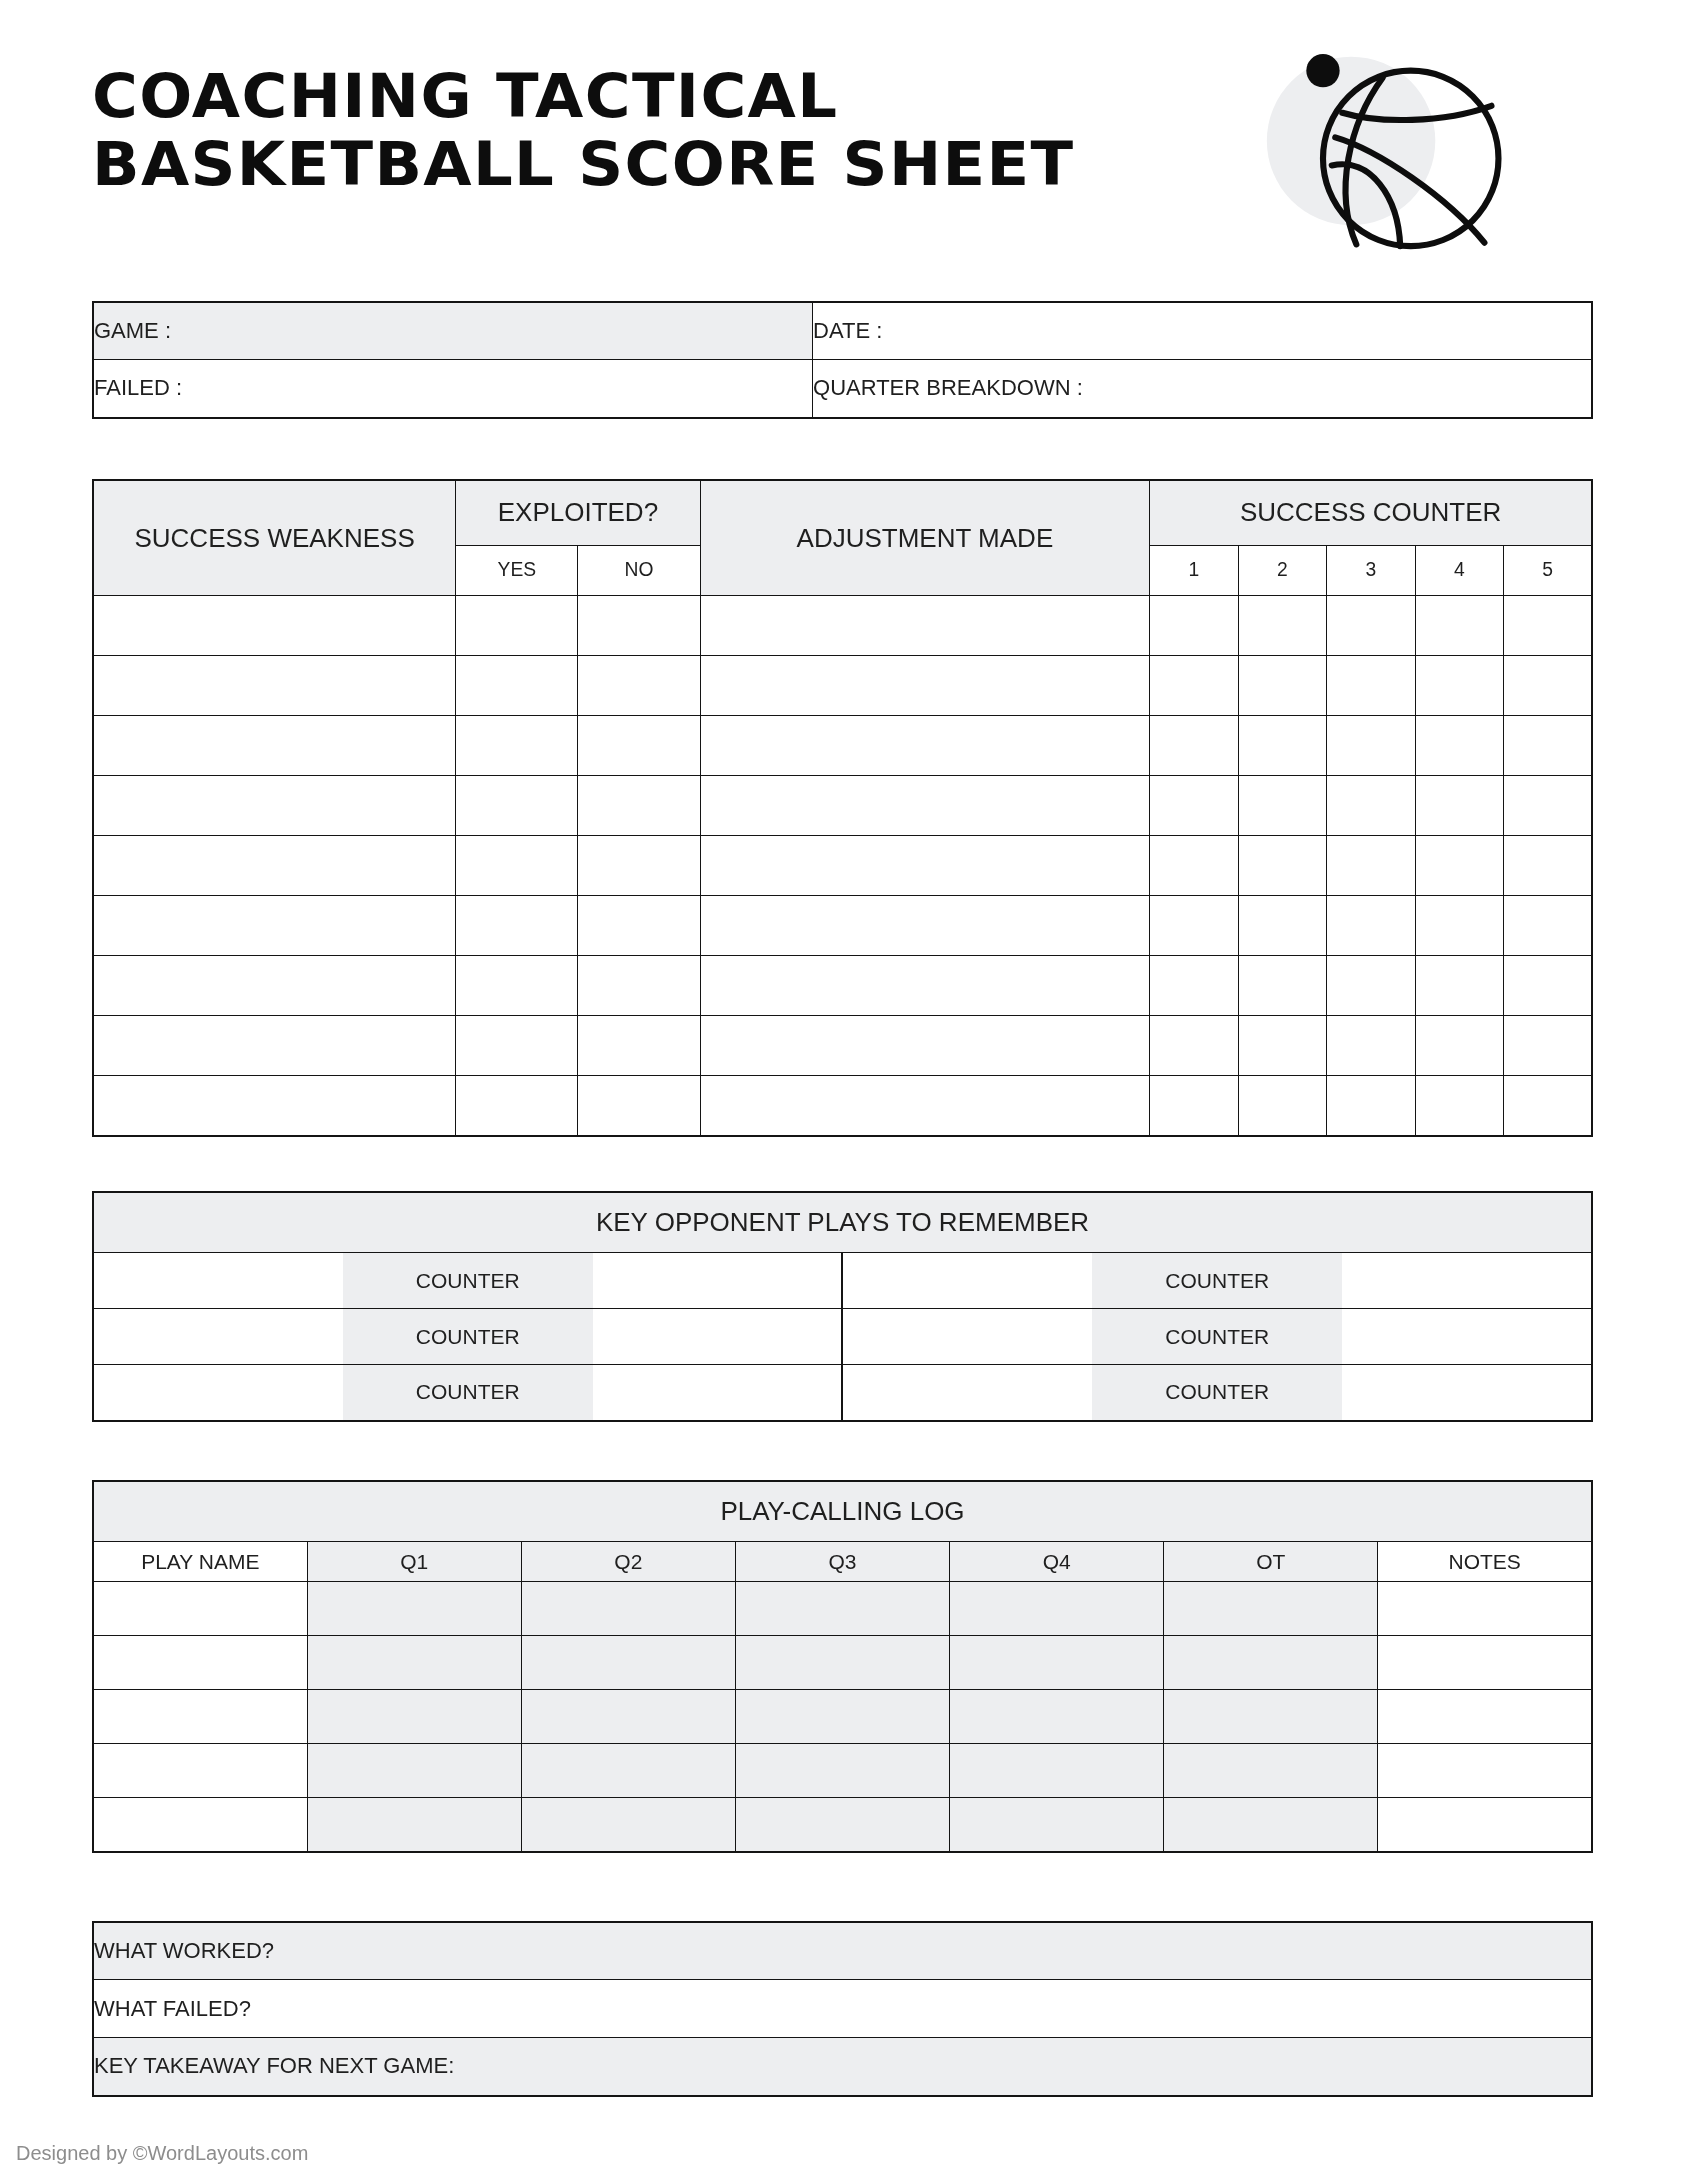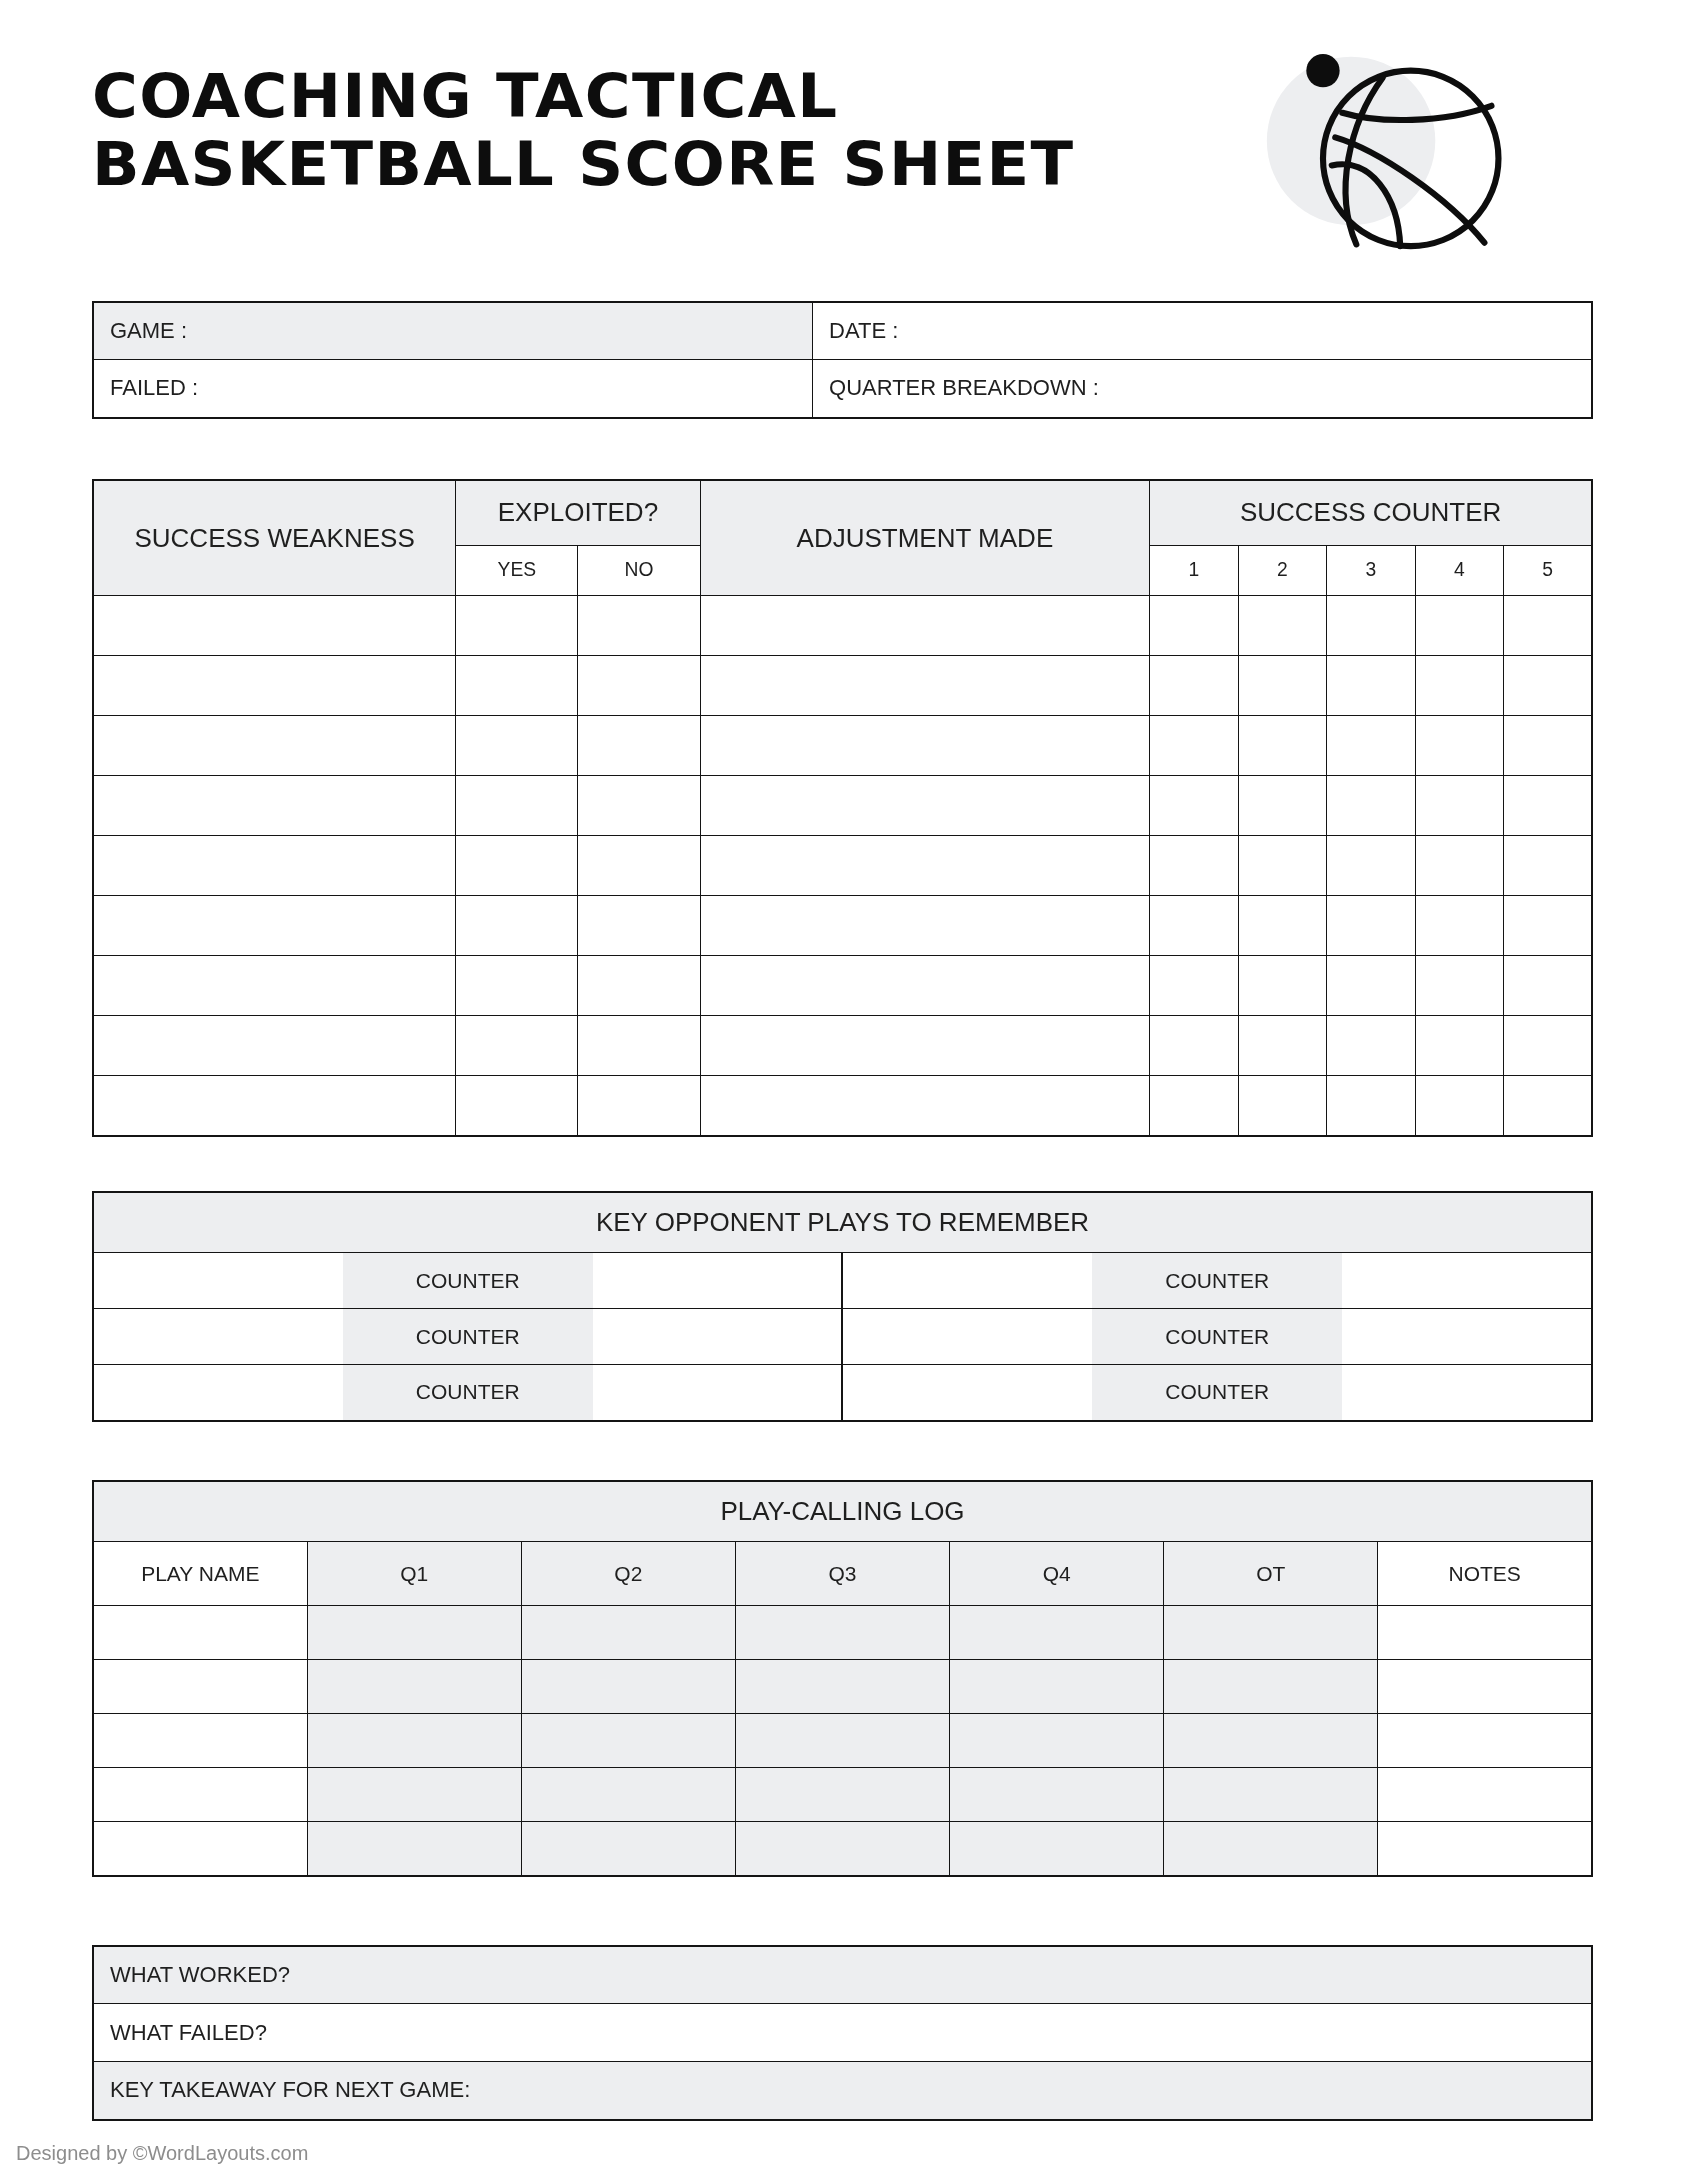--- a/index.html
+++ b/index.html
@@ -67,21 +67,21 @@
     border: 1.8px solid #141414;
     font-weight: 400;
     font-size: 21px;
     color: #1f1f1f;
     background: #ffffff;
     vertical-align: middle;
   }
 
   .gray { background: #edeef0 !important; }
 
-  .pad-l { padding-left: 16px; }
+  .pad-l { }
 
   
   .info-block { margin-top: 10.5px; }
   .info-block td {
     height: 58px;
     font-size: 22px;
   }
 
   
   .weakness-wrap { margin-top: 60px; }
@@ -134,21 +134,21 @@
   .log .section-title {
     text-align: center;
     font-size: 26px;
     font-weight: 400;
     height: 61px;
   }
   .log th {
     text-align: center;
     font-size: 21px;
     font-weight: 400;
-    height: 64px;
+    height: 40px;
   }
   .log td { height: 54px; }
 
   
   .summary-wrap { margin-top: 68px; }
   .summary td {
     height: 58px;
     font-size: 22px;
   }
 

